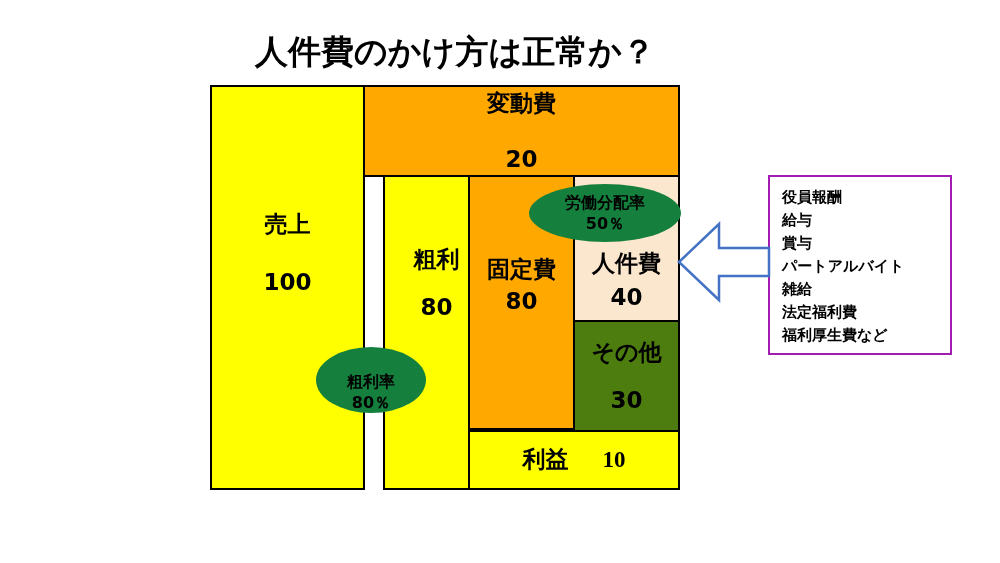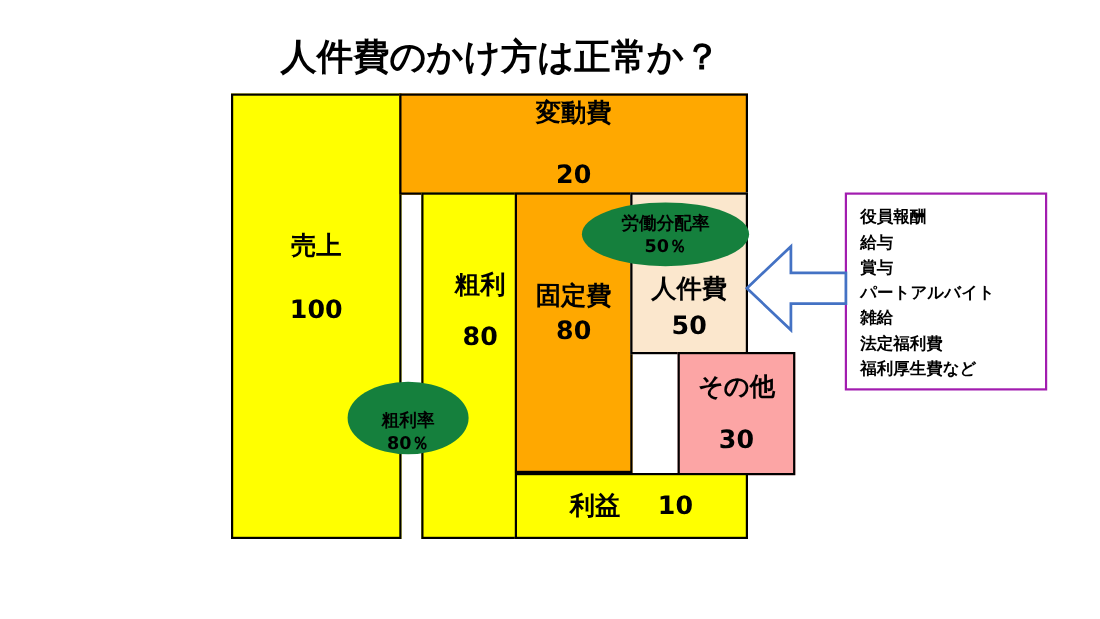--- a/index.html
+++ b/index.html
@@ -17,22 +17,22 @@
     display:flex; flex-direction:column; align-items:center; justify-content:center;
     font-weight:bold; color:#000;
   }
   .cell .lbl, .cell .val { font-size:23px; line-height:30px; text-align:center; }
 
   .cell-sales   { left:210px; top:85px;  width:155px; height:405px; background:#FFFF00; gap:28px; padding-bottom:70px; }
   .cell-variable{ left:363px; top:85px;  width:317px; height:92px;  background:#FFA800; flex-direction:column; gap:26px; }
   .cell-gross   { left:383px; top:175px; width:107px; height:315px; background:#FFFF00; gap:18px; padding-bottom:100px; }
   .cell-fixed   { left:468px; top:175px; width:107px; height:255px; background:#FFA800; gap:2px; padding-bottom:36px; }
   .cell-personnel{ left:573px; top:175px; width:107px; height:147px; background:#FBE7CD; gap:4px; justify-content:flex-end; padding-bottom:8px; }
-  .cell-other   { left:573px; top:320px; width:107px; height:112px; background:#fca5a5; gap:18px;margin-left:43px; }
-  .cell-profit  { left:468px; top:430px; width:212px; height:60px;  background:#FFFF00; flex-direction:row; gap:34px; }
+  .cell-other   { left:573px; top:320px; width:107px; height:112px; background:#4d7c0f; gap:18px; }
+  .cell-profit  { left:468px; top:430px; width:212px; height:60px;  background:#FFFF00; flex-direction:row; gap:34px;font-family:Liberation Serif, serif; }
 
   .badge {
     position:absolute; background:#15803d; border-radius:50%;
     display:flex; flex-direction:column; align-items:center; justify-content:center;
     font-weight:bold; font-size:16px; line-height:21px; text-align:center; color:#000;
     z-index:5;
   }
   .badge-labor  { left:529px; top:184px; width:152px; height:58px; }
   .badge-margin { left:316px; top:347px; width:110px; height:66px;justify-content:flex-end; }
 
@@ -67,21 +67,21 @@
     <div class="val">80</div>
   </div>
 
   <div class="cell cell-fixed">
     <div class="lbl">固定費</div>
     <div class="val">80</div>
   </div>
 
   <div class="cell cell-personnel">
     <div class="lbl">人件費</div>
-    <div class="val">50</div>
+    <div class="val">40</div>
   </div>
 
   <div class="cell cell-other">
     <div class="lbl">その他</div>
     <div class="val">30</div>
   </div>
 
   <div class="cell cell-profit">
     <div class="lbl">利益</div>
     <div class="val">10</div>

